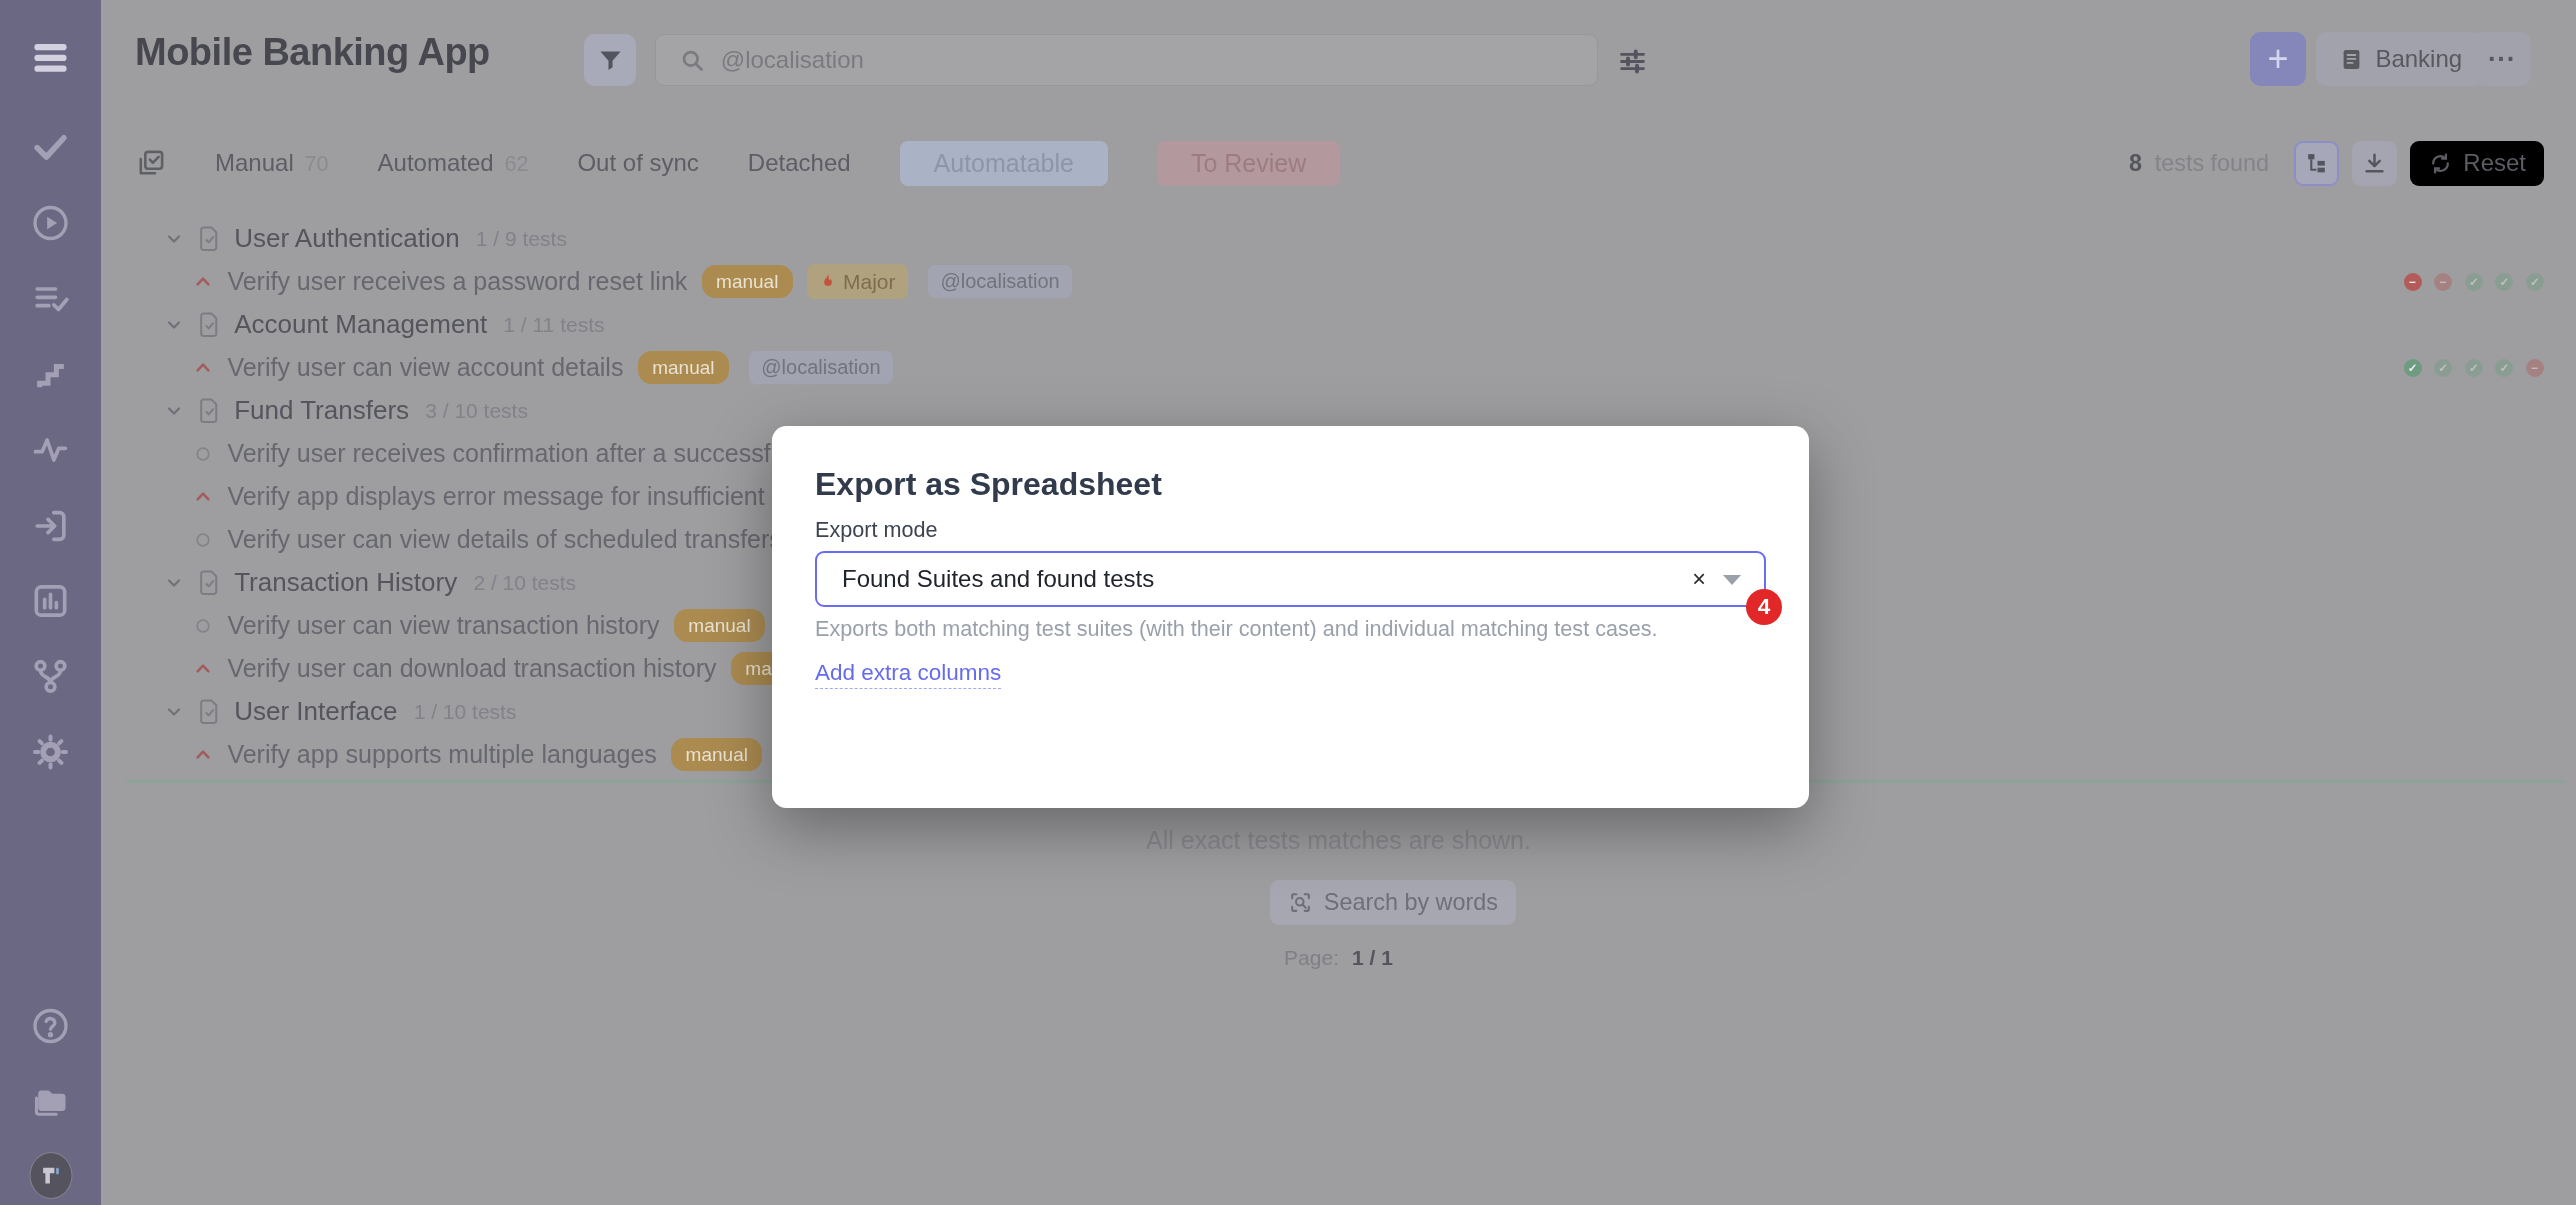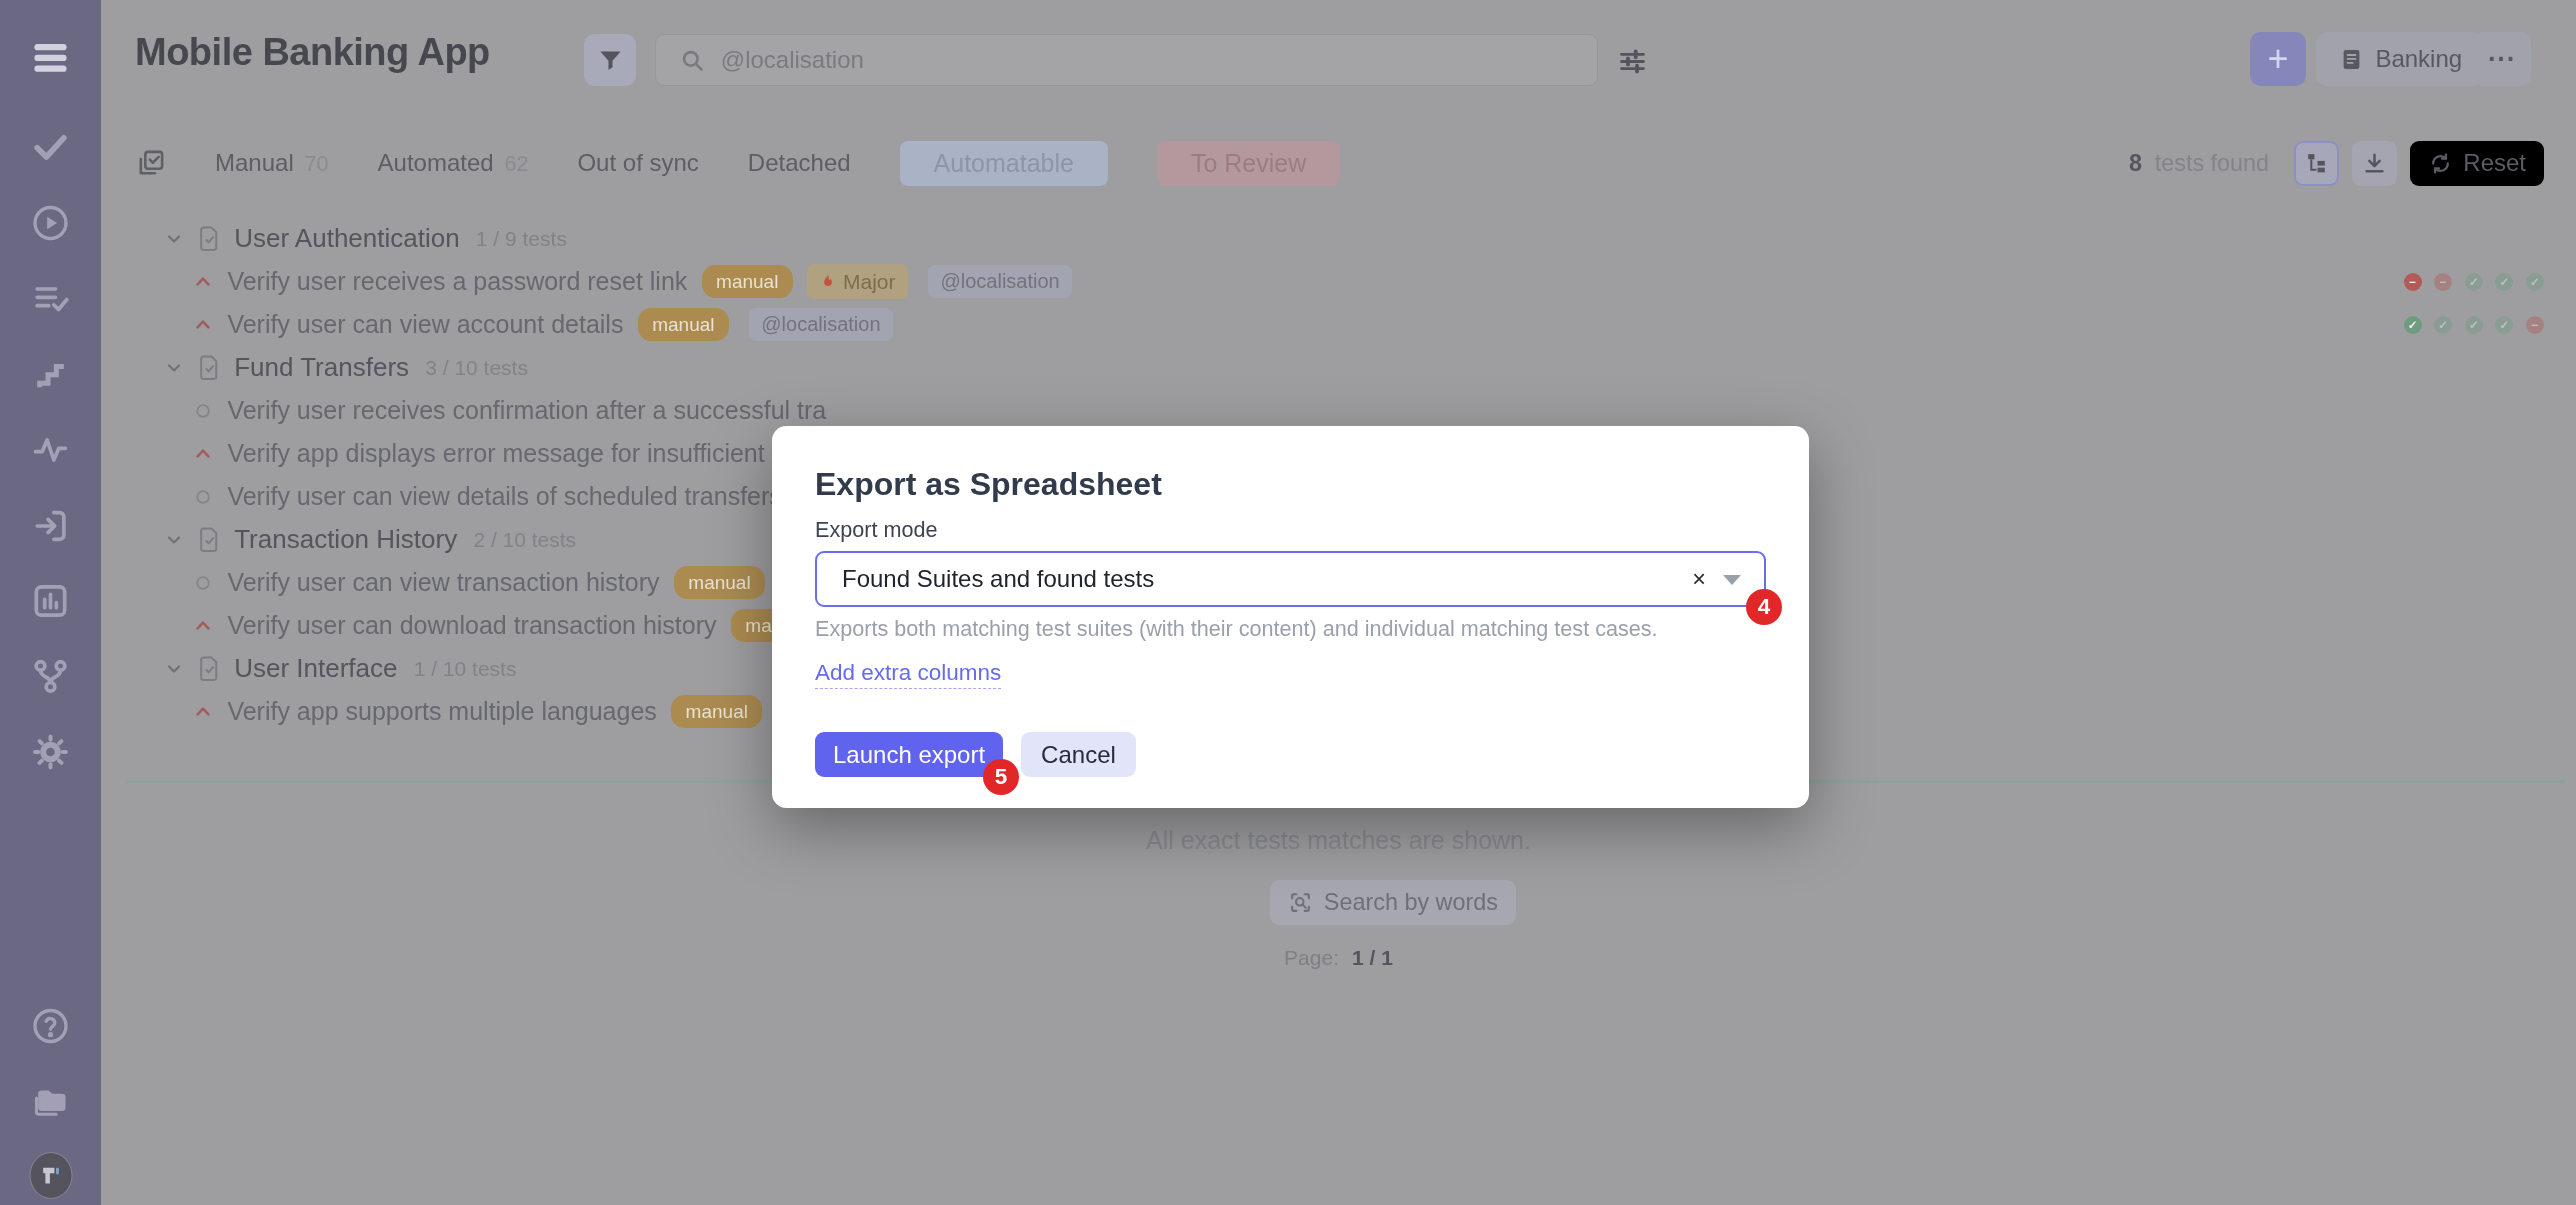--- a/index.html
+++ b/index.html
@@ -329,20 +329,35 @@
       </span>
       <span class="badge badge-tag">@localisation</span>
       <span class="dots">
         <span class="dot fail">−</span>
         <span class="dot fail faded">−</span>
         <span class="dot pass faded">✓</span>
         <span class="dot pass faded">✓</span>
         <span class="dot pass faded">✓</span>
       </span>
     </div>
+    <div class="suite-row">
+      <span class="suite-chevron">
+        <svg width="20" height="20" viewBox="0 0 24 24" fill="none" stroke="currentColor" stroke-width="2.6" stroke-linecap="round" stroke-linejoin="round">
+          <path d="M6 9l6 6 6-6"></path>
+        </svg>
+      </span>
+      <span class="suite-doc">
+        <svg width="25" height="27" viewBox="0 0 24 26" fill="none" stroke="currentColor" stroke-width="1.9" stroke-linecap="round" stroke-linejoin="round">
+          <path d="M6 2.5h8l4.5 4.5v15a2 2 0 0 1-2 2h-10.5a2 2 0 0 1-2-2v-17.5a2 2 0 0 1 2-2z"></path>
+          <path d="M9 14.5l2.2 2.2 4.3-5"></path>
+        </svg>
+      </span>
+      <span class="suite-name">Account Management</span>
+      <span class="suite-count">1 / 11 tests</span>
+    </div>
     <div class="test-row">
       <span class="marker">
         <svg width="18" height="12.6" viewBox="0 0 20 14" fill="none" stroke="#a15d5c" stroke-width="2.8" stroke-linecap="round" stroke-linejoin="round">
           <path d="M4 10.5L10 4l6 6.5"></path>
         </svg>
       </span>
       <span class="test-title">Verify user can view account details</span>
       <span class="badge badge-manual">manual</span>
       <span class="badge badge-tag">@localisation</span>
       <span class="dots">
@@ -480,21 +495,14 @@
     <span class="m-select-value">Found Suites and found tests</span>
     <span class="m-clear">×</span>
     <span class="m-caret"></span>
     <span class="num-badge badge-of-select">4</span>
   </div>
 
   <div class="m-help">Exports both matching test suites (with their content) and individual matching test cases.</div>
 
   <span class="m-link">Add extra columns</span>
 
-  <div class="m-actions">
-    <span class="m-launch ctr">
-      <span>Launch export</span>
-      <span class="num-badge badge-of-launch">5</span>
-    </span>
-    <span class="m-cancel ctr">Cancel</span>
-  </div>
 </div>
 
 
 </body></html>

